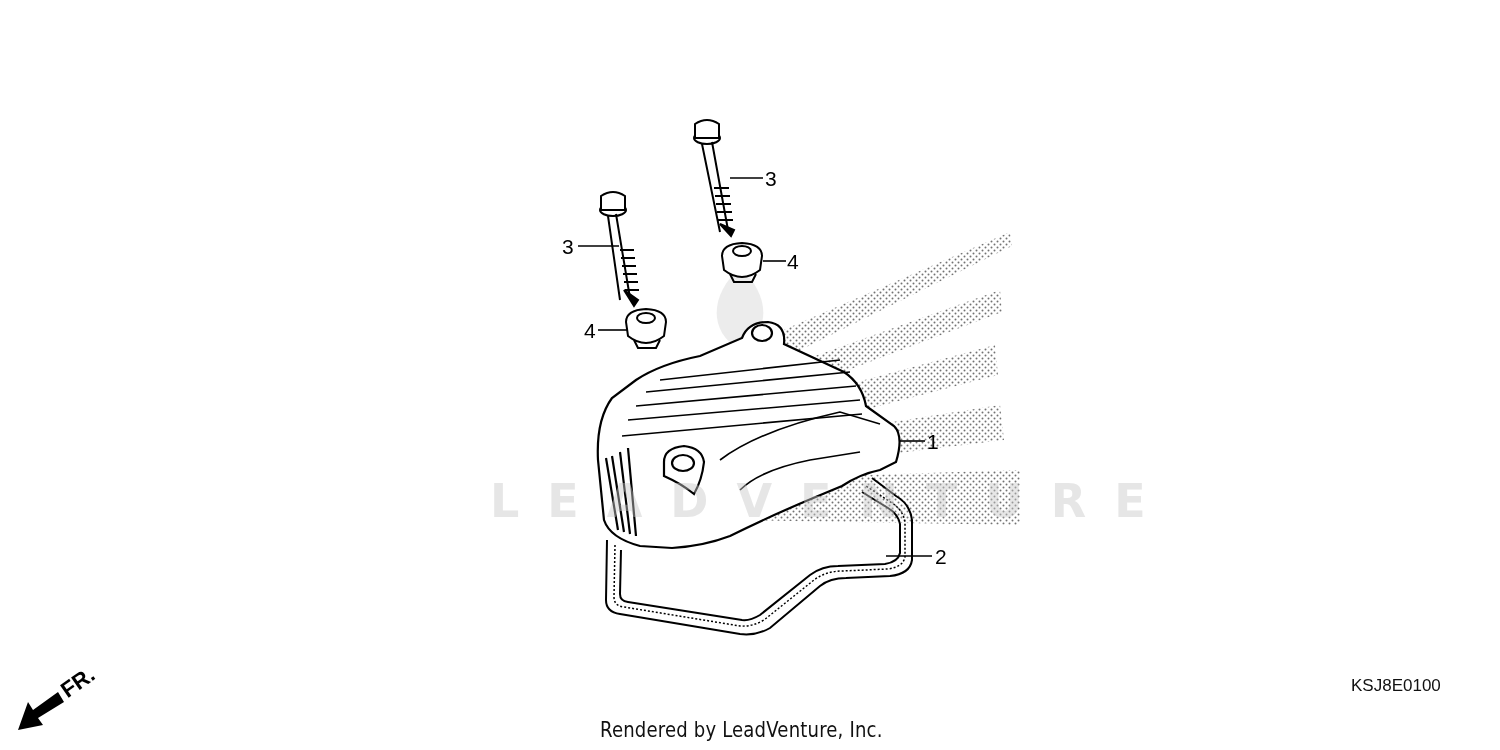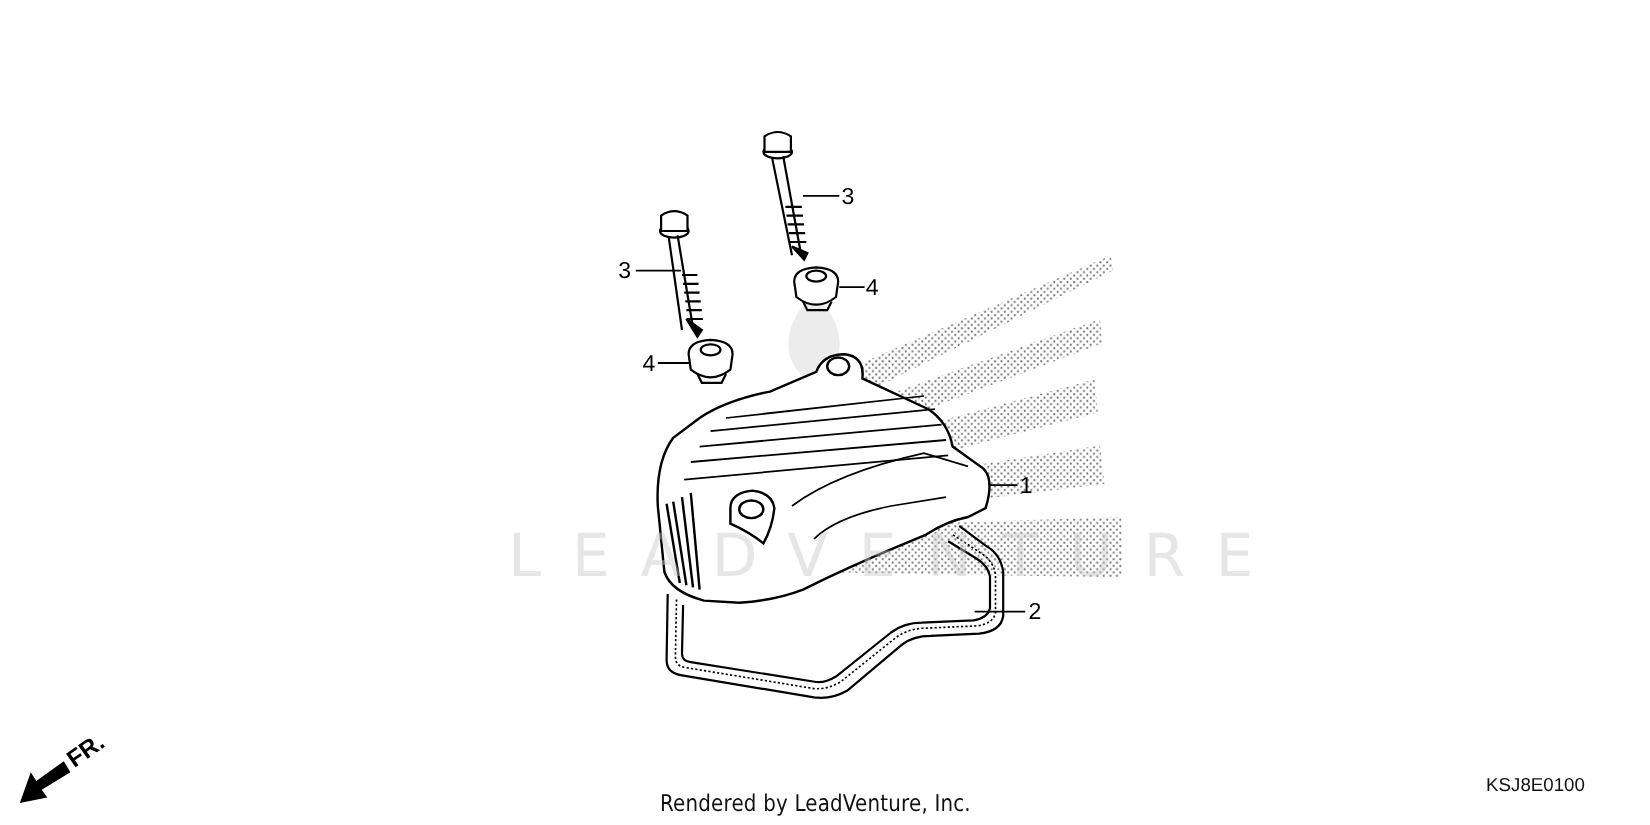--- a/index.html
+++ b/index.html
@@ -1,22 +1,22 @@
 <!DOCTYPE html>
 <html><head>
 <meta charset="utf-8">
 <style>
   html, body { margin:0; padding:0; background:#ffffff; }
   body { width:1500px; height:750px; position:relative; overflow:hidden; font-family:"Liberation Sans", sans-serif; }
   .canvas { position:absolute; left:0; top:0; width:1500px; height:750px; }
   .callout { position:absolute; font-family:"Liberation Sans", sans-serif; font-size:21px; color:#000; line-height:1; }
   .footer-credit { position:absolute; left:600px; top:718px; font-family:"DejaVu Sans", sans-serif; font-size:21px; color:#111; transform:scaleX(0.86); transform-origin:left top; letter-spacing:0.2px; }
-  .diagram-code { position:absolute; left:1351px; top:704px; font-family:"Liberation Sans", sans-serif; font-size:17px; color:#111; }
+  .diagram-code { position:absolute; left:1351px; top:676px; font-family:"Liberation Sans", sans-serif; font-size:17px; color:#111; }
   .fr-label { position:absolute; left:56px; top:682px; font-family:"Liberation Sans", sans-serif; font-weight:bold; font-size:22px; color:#000; transform:rotate(-35deg); transform-origin:left top; }
-  .watermark { position:absolute; left:462px; top:474px; font-family:"DejaVu Sans", sans-serif; font-weight:normal; font-size:54px; color:rgba(200,200,200,0.45); letter-spacing:28px; }
+  .watermark { position:absolute; left:490px; top:474px; font-family:"DejaVu Sans", sans-serif; font-weight:bold; font-size:46px; color:rgba(200,200,200,0.45); letter-spacing:28px; }
 </style>
 </head>
 <body>
 
 <div class="canvas">
   <svg width="1500" height="750" viewBox="0 0 1500 750" xmlns="http://www.w3.org/2000/svg">
     <defs>
       <pattern id="dots" width="6" height="6" patternUnits="userSpaceOnUse">
         <circle cx="1.5" cy="1.5" r="1" fill="#444"></circle>
         <circle cx="4.5" cy="4.5" r="1" fill="#444"></circle>

